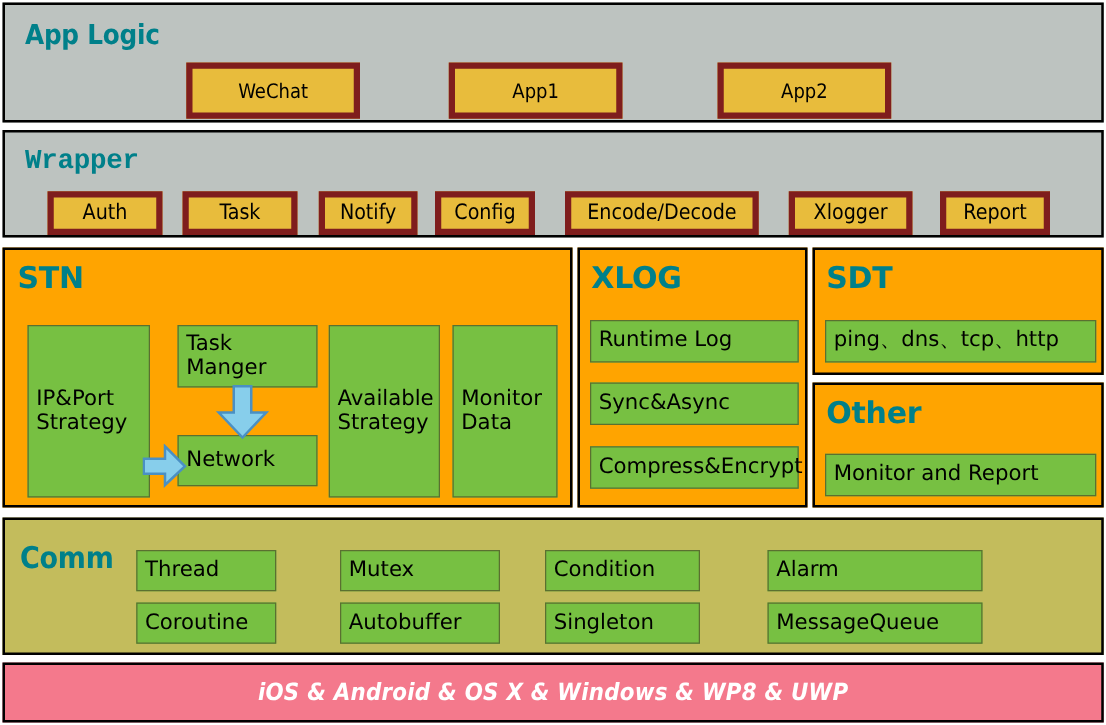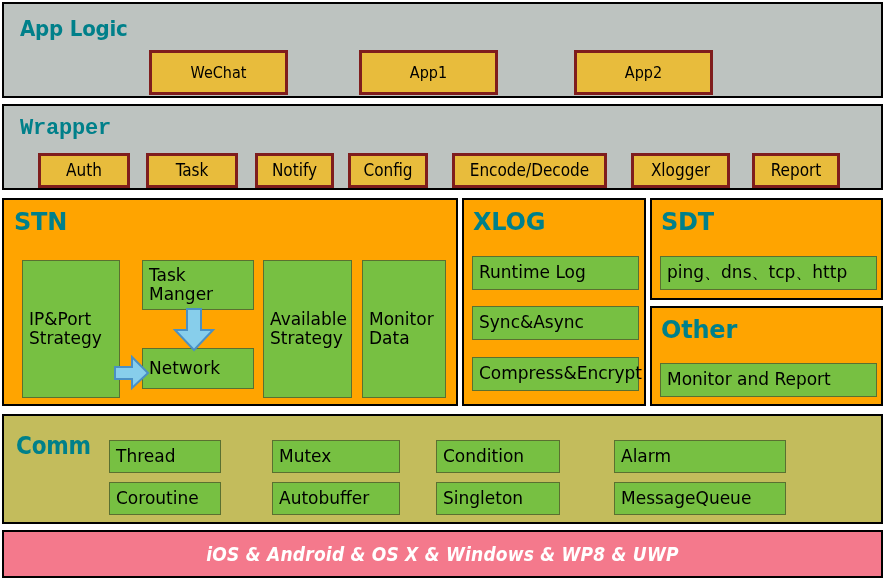--- a/index.html
+++ b/index.html
@@ -45,21 +45,21 @@
     position: absolute;
     box-sizing: border-box;
     display: flex;
     align-items: center;
     justify-content: center;
     white-space: pre-line;
     line-height: 1.12;
   }
   .box-yellow {
     background: #e8bc3c;
-    border: 3px solid #7f1d1d;
+    border: 5px solid #7f1d1d;
     color: #000000;
     font-family: "DejaVu Sans Condensed", "Liberation Sans", sans-serif;
     font-size: 16px;
   }
   .box-green {
     background: #77c042;
     border: 1px solid #5a7030;
     color: #000000;
     font-family: "DejaVu Sans", sans-serif;
     font-size: 17px;

